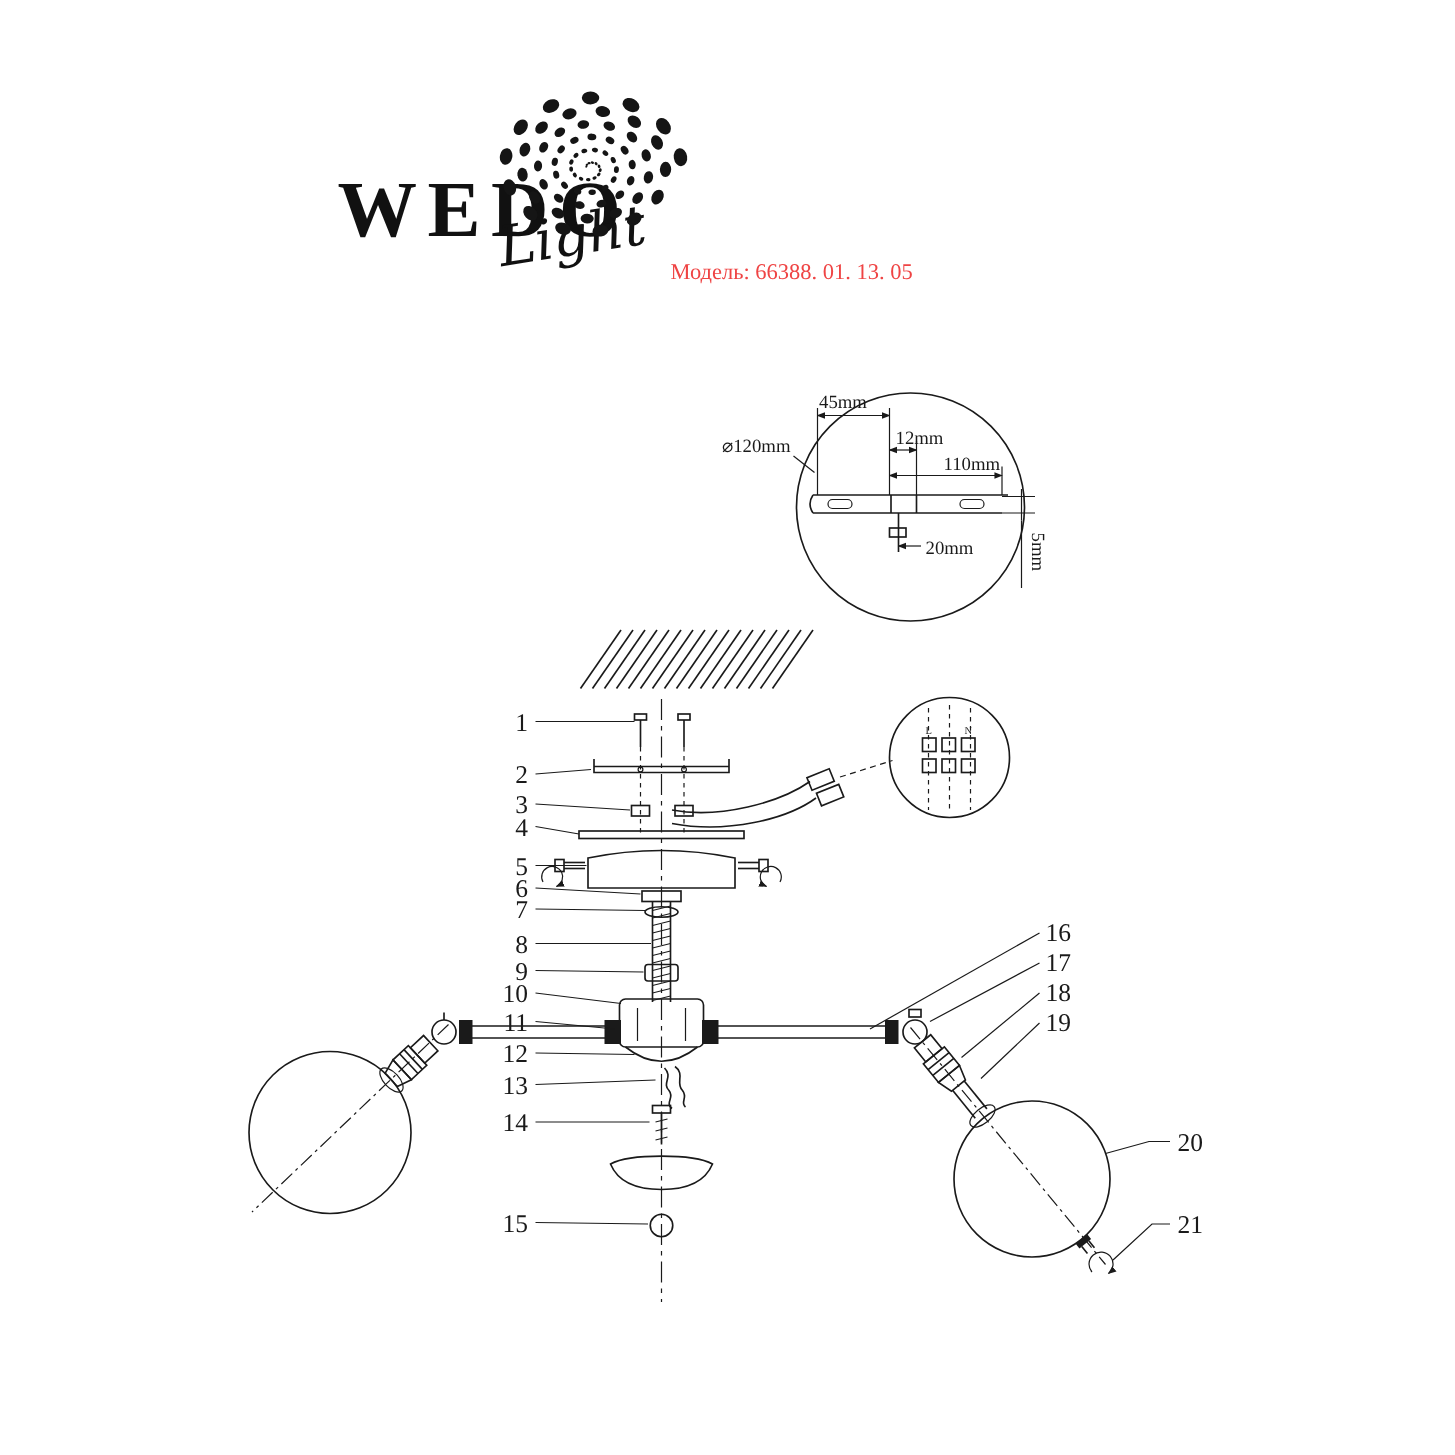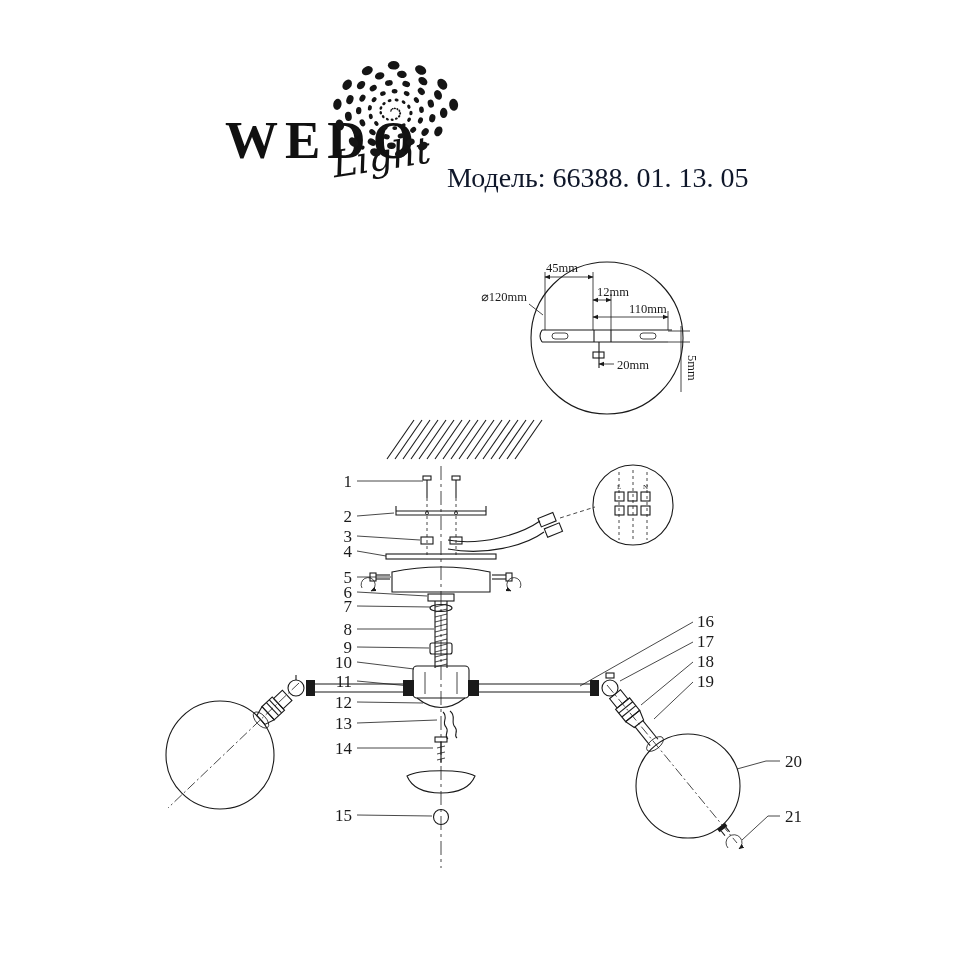--- a/index.html
+++ b/index.html
@@ -2,21 +2,21 @@
 <html><head>
 <meta charset="utf-8">
 <style>
   html,body{margin:0;padding:0;background:#ffffff;}
   .sheet{position:relative;width:970px;height:970px;background:#ffffff;overflow:hidden;
          font-family:"Liberation Serif",serif;}
   .brand-name{position:absolute;left:225px;top:110px;font-size:53px;font-weight:bold;
               color:#111;letter-spacing:7px;font-family:"Liberation Serif",serif;}
   .brand-script{position:absolute;left:332px;top:136px;font-size:37px;font-style:italic;
                 color:#111;transform:rotate(-9deg);font-family:"DejaVu Serif",serif;}
-  .model-line{position:absolute;left:447px;top:162px;font-size:28px;color:#0f172a;
+  .model-line{position:absolute;left:447px;top:174px;font-size:15px;color:#ef4444;
               font-family:"Liberation Serif",serif;}
   svg{position:absolute;left:0;top:0;}
   .ln{stroke:#1a1a1a;stroke-width:1.1;fill:none;}
   .thin{stroke:#1a1a1a;stroke-width:0.8;fill:none;}
   .fill{fill:#1a1a1a;stroke:none;}
   .num{font-size:17px;fill:#1a1a1a;font-family:"Liberation Serif",serif;}
   .dim{font-size:12.5px;fill:#1a1a1a;font-family:"Liberation Serif",serif;}
   .tiny{font-size:7px;fill:#1a1a1a;font-family:"Liberation Serif",serif;}
 </style>
 </head>

